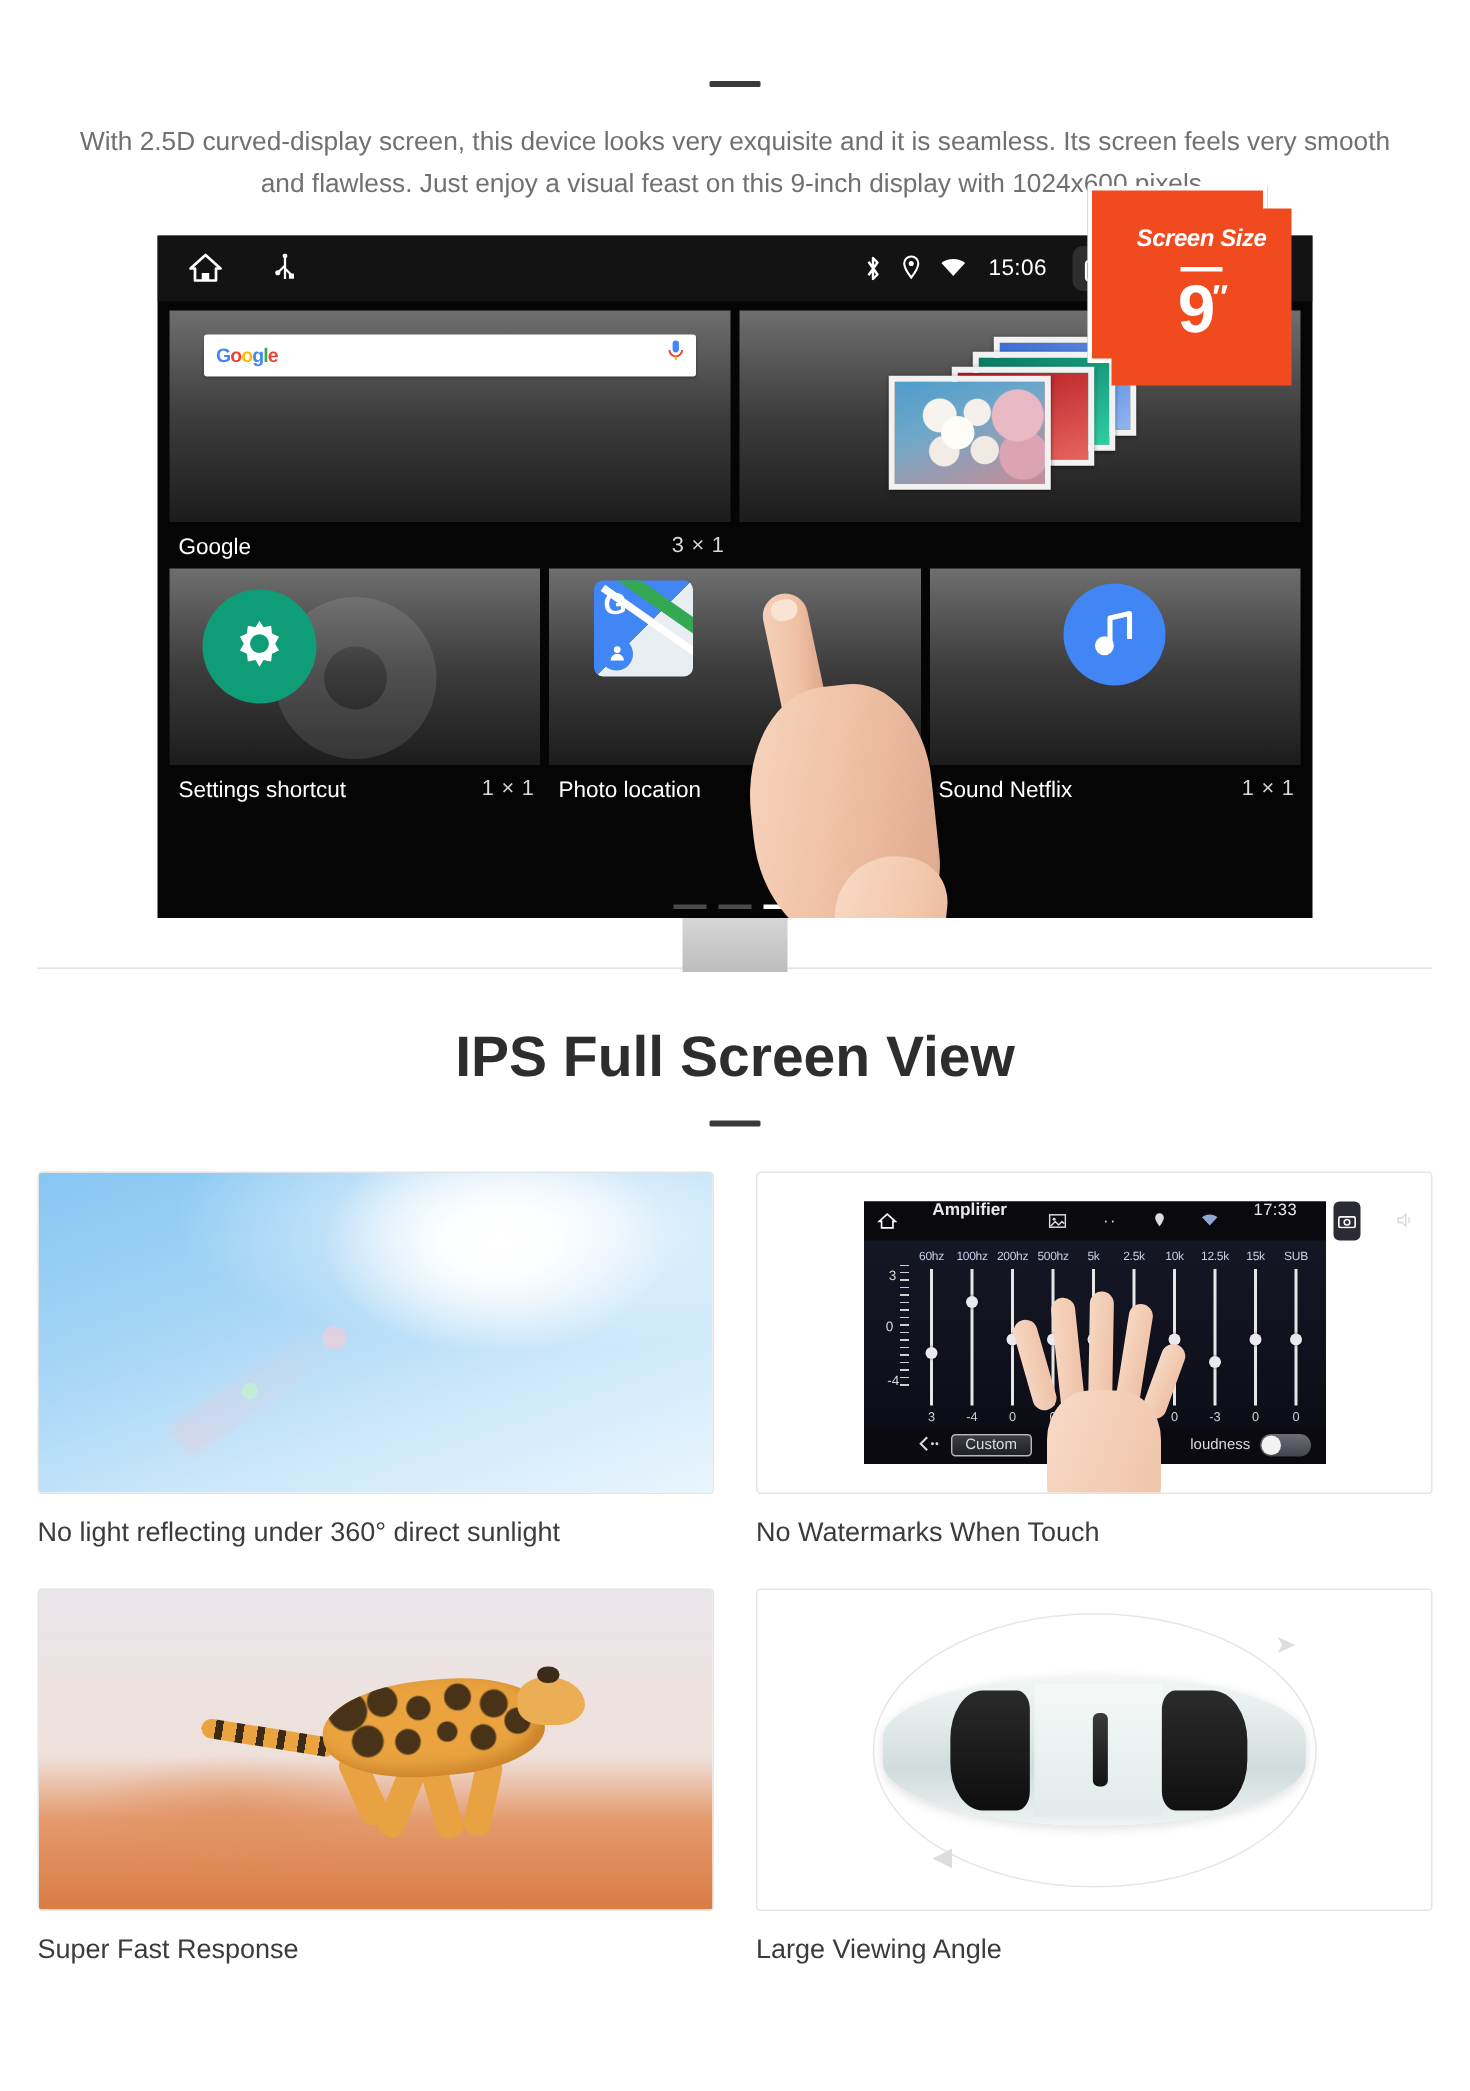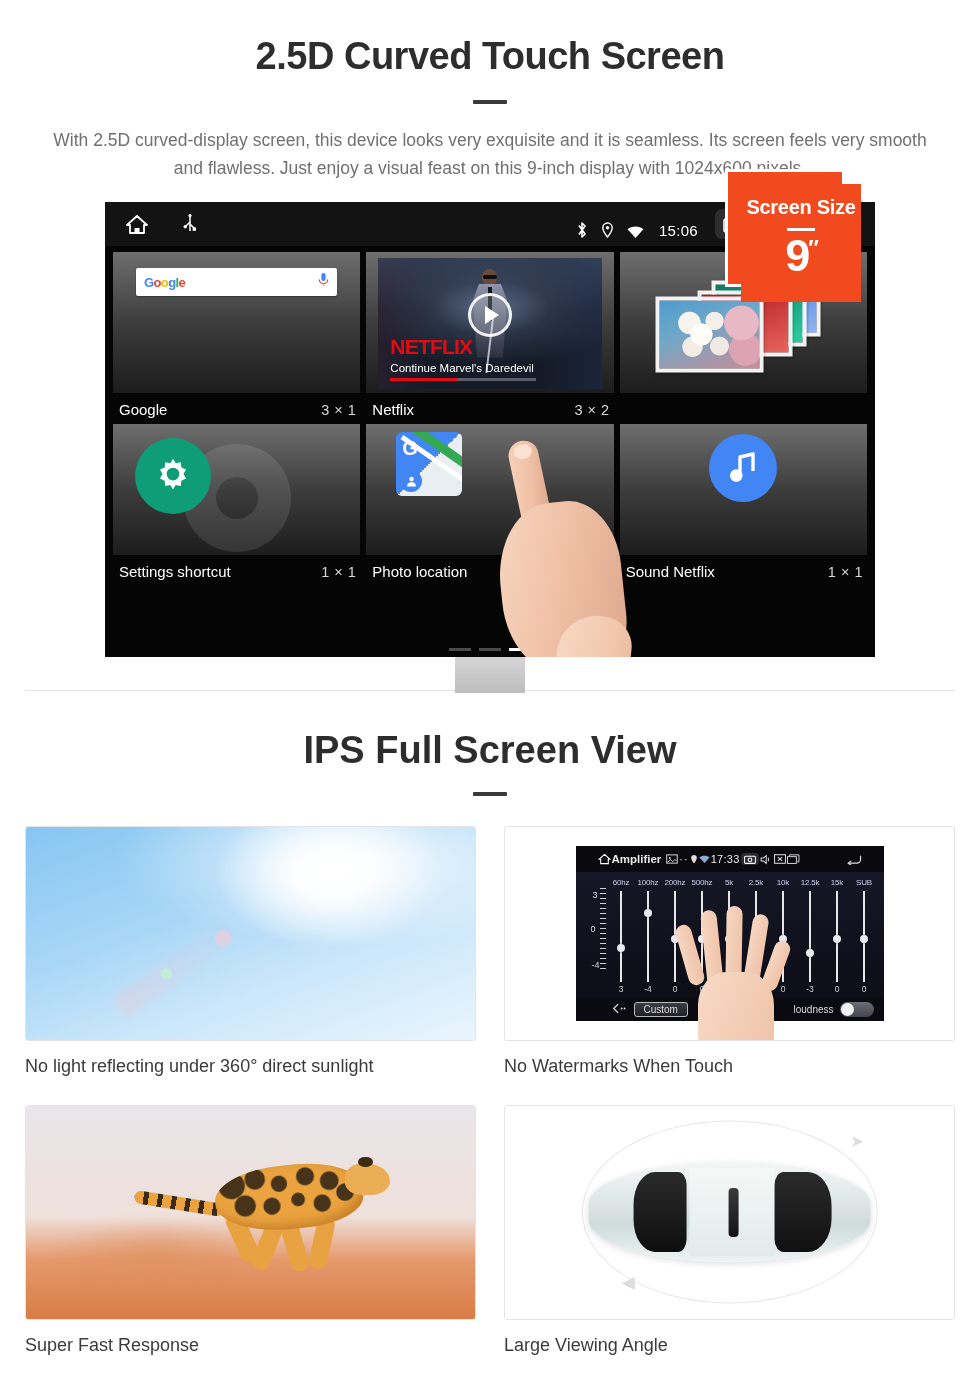--- a/index.html
+++ b/index.html
@@ -52,21 +52,21 @@
   
   .statusbar {
     position: relative;
     height: 44px;
     background: #131313;
     display: flex;
     align-items: center;
     padding: 0 14px 0 20px;
   }
   .sb-left { display: flex; align-items: center; gap: 34px; }
-  .sb-right { margin-left: auto; display: flex; align-items: flex-end; gap: 13px; }
+  .sb-right { margin-left: auto; display: flex; align-items: center; gap: 13px; }
   .sb-time { color: #fff; font-size: 15px; font-weight: 500; letter-spacing: .3px; margin: 0 4px 0 2px;}
   .sb-ico { display: inline-flex; align-items: center; justify-content: center; }
   .sb-ico.pressed {
     background: #2e2e2e; border-radius: 7px; width: 38px; height: 30px;
   }
 
   
   .wgrid { padding: 6px 8px 0 8px; }
   .wrow { display: flex; gap: 6px; }
   .wcell { flex: 1 1 0; min-width: 0; }
@@ -240,21 +240,21 @@
   }
   .badge .outline {
     position: absolute; left: 0; top: 0; width: 120px; height: 118px;
     border: 3px solid #ffffff; background: #f04a1e;
   }
   .badge .fill {
     position: absolute; left: 16px; top: 15px; width: 120px; height: 118px;
     background: #f04a1e;
     display: flex; flex-direction: column; align-items: center; padding-top: 12px;
   }
-  .badge .bt { color:#fff; font-size: 20px; font-weight: bold; letter-spacing: -0.3px; }
+  .badge .bt { color:#fff; font-size: 16px; font-weight: bold; letter-spacing: -0.3px; font-style: italic; }
   .badge .br { width: 28px; height: 3px; background:#fff; margin: 9px 0 2px; }
   .badge .bv { color:#fff; font-size: 45px; font-weight: bold; line-height: 1; letter-spacing: -2px; }
   .badge .bv sup { font-size: 22px; vertical-align: super; letter-spacing: -2px;}
 
   
   .divider { width: 930px; height: 1px; background: #e2e2e2; margin: 33px auto 0; }
 
   
   .section-two { padding-top: 38px; }
   .cards { width: 930px; margin: 30px auto 0; }
@@ -303,21 +303,21 @@
   
   .amp {
     width: 100%; height: 100%;
     background: #0b0b0f;
     position: relative;
     display: flex; flex-direction: column;
     font-family: "Liberation Sans", sans-serif;
   }
   .amp-bar {
     height: 26px; background: #0a0a0e;
-    display: flex; align-items: center; gap: 1px; padding: 0 22px;
+    display: flex; gap: 24px; padding: 0 9px;
     color: #e8e8e8; font-size: 11px;
   }
   .amp-bar .title { font-weight: bold; font-size: 11.5px; margin-right: 4px; }
   .amp-bar .t { font-size: 11px; letter-spacing: .3px;}
   .amp-bar .ic { display:inline-flex; align-items:center; }
   .amp-bar .ic.pressed { background:#2b2b33; border-radius:4px; padding: 1px 3px; }
   .amp-body { flex: 1; display: flex; background: linear-gradient(180deg,#161726 0%, #0c0d16 100%); position: relative;}
   .amp-side {
     width: 46px; padding-top: 6px;
     display: flex; flex-direction: column; align-items: center; gap: 2px;
@@ -463,21 +463,20 @@
     border-radius: 4px;
   }
 
   .sec-title { text-align:center; font-size: 38px; font-weight: bold; color:#2d2d2d; }
 </style>
 </head>
 <body>
 
 <div class="section-one">
 
-  <h1 class="head-title">2.5D Curved Touch Screen</h1>
   <div class="head-rule"></div>
   <p class="head-desc">With 2.5D curved-display screen, this device looks very exquisite and it is seamless. Its screen feels very smooth and flawless. Just enjoy a visual feast on this 9-inch display with 1024x600 pixels.</p>
 
   <div class="device-wrap">
 
     <div class="device">
 
       <div class="statusbar">
         <div class="sb-left">
           <span class="sb-ico">
@@ -557,43 +556,20 @@
                     </svg>
                 </span>
               </div>
             </div>
             <div class="wmeta">
               <span>Google</span>
               <span class="size">3 × 1</span>
             </div>
           </div>
 
-          <div class="wcell">
-            <div class="wtile">
-              <div class="nfx">
-                <div class="street"></div>
-                <div class="man">
-                  <div class="head">
-                      <div class="glasses"></div>
-                    </div>
-                  <div class="body"></div>
-                  <div class="tie"></div>
-                </div>
-                <div class="cane"></div>
-                <div class="play"></div>
-                <div class="nfx-brand">NETFLIX</div>
-                <div class="nfx-sub">Continue Marvel's Daredevil</div>
-                <div class="nfx-prog"></div>
-              </div>
-            </div>
-            <div class="wmeta">
-              <span>Netflix</span>
-              <span class="size">3 × 2</span>
-            </div>
-          </div>
 
           <div class="wcell">
             <div class="wtile">
               <div class="gal">
                 <div class="pic p1"></div>
                 <div class="pic p2"></div>
                 <div class="pic p3"></div>
                 <div class="pic p4"></div>
               </div>
             </div>

